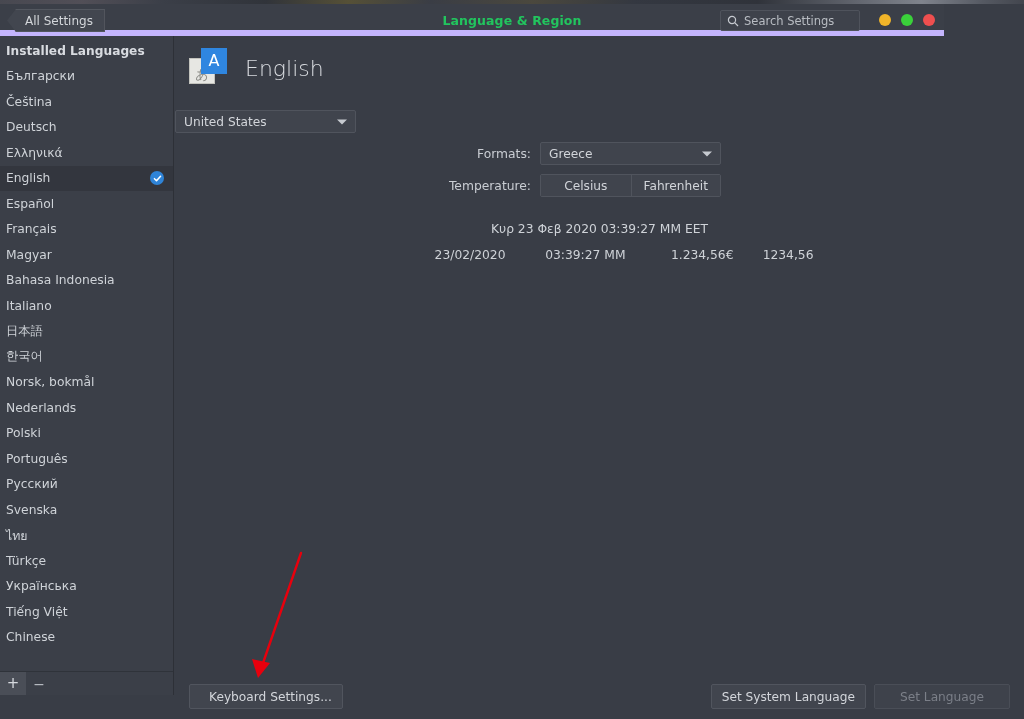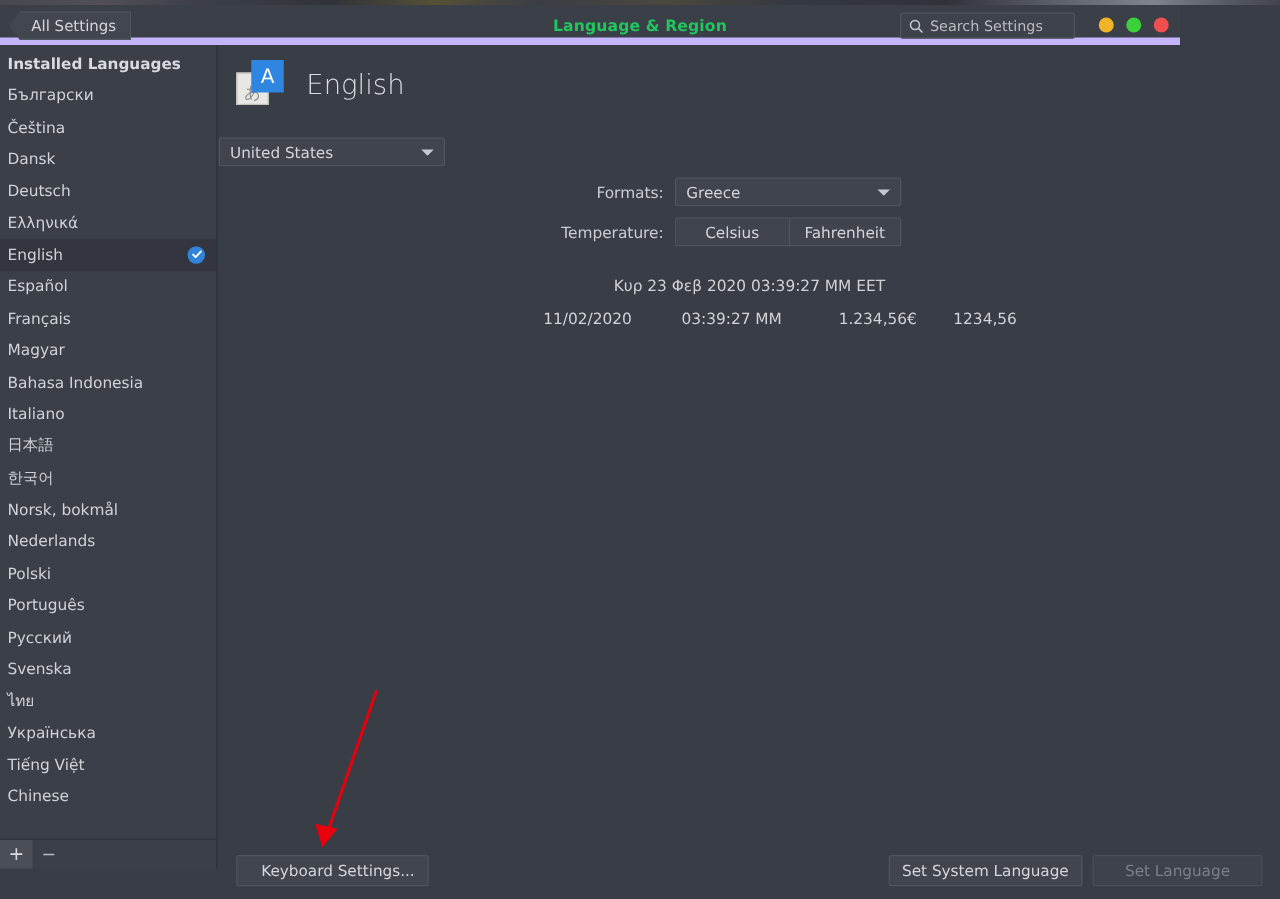--- a/index.html
+++ b/index.html
@@ -280,23 +280,20 @@
         <span>Installed Languages</span>
       </div>
 
       <div class="lang-row">
           <span>Български</span>
         </div>
       <div class="lang-row">
           <span>Čeština</span>
         </div>
       <div class="lang-row">
-          <span>Dansk</span>
-        </div>
-      <div class="lang-row">
           <span>Deutsch</span>
         </div>
       <div class="lang-row">
           <span>Ελληνικά</span>
         </div>
 
       <div class="lang-row selected">
         <span>English</span>
         <span class="check-badge">
           <svg width="9" height="9" viewBox="0 0 10 10">
@@ -341,20 +338,23 @@
       <div class="lang-row">
           <span>Русский</span>
         </div>
       <div class="lang-row">
           <span>Svenska</span>
         </div>
       <div class="lang-row">
           <span>ไทย</span>
         </div>
       <div class="lang-row">
+          <span>Türkçe</span>
+        </div>
+      <div class="lang-row">
           <span>Українська</span>
         </div>
       <div class="lang-row">
           <span>Tiếng Việt</span>
         </div>
       <div class="lang-row">
           <span>Chinese</span>
         </div>
     </div>
 
@@ -399,21 +399,21 @@
         <div class="segmented">
           <div class="seg">Celsius</div>
           <div class="seg">Fahrenheit</div>
         </div>
       </div>
     </div>
 
     <div class="preview">
       <div class="preview-line1">Κυρ 23 Φεβ 2020 03:39:27 ΜΜ EET</div>
       <div class="preview-line2">
-        <span class="pv-date">11/02/2020</span>
+        <span class="pv-date">23/02/2020</span>
         <span class="pv-time">03:39:27 ΜΜ</span>
         <span class="pv-cur">1.234,56€</span>
         <span class="pv-num">1234,56</span>
       </div>
     </div>
 
     <div class="btn btn-kb">
       <span>Keyboard Settings...</span>
     </div>
     <div class="btn btn-sys">

